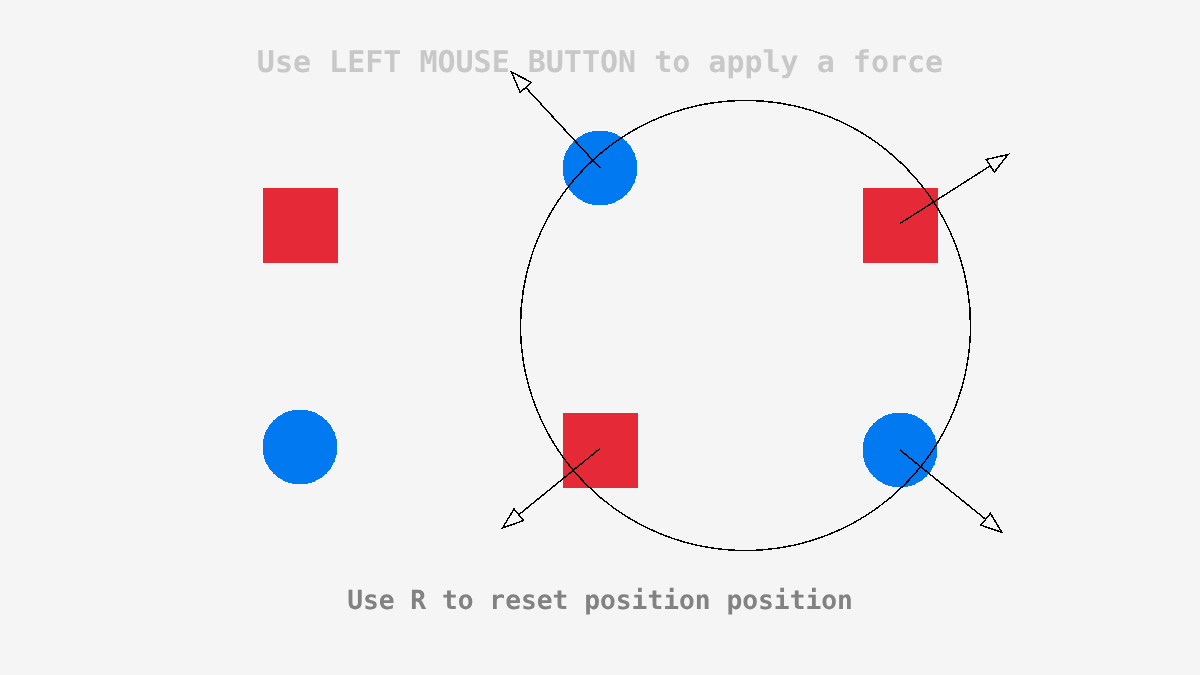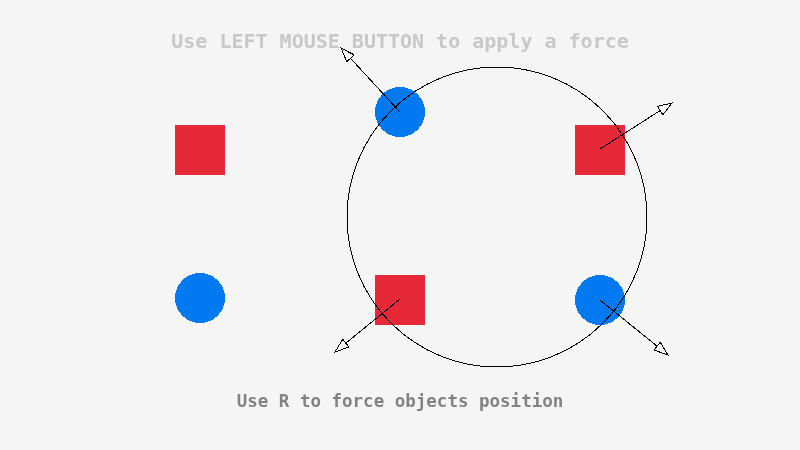--- a/index.html
+++ b/index.html
@@ -59,14 +59,14 @@
       <line x1="600" y1="149" x2="660.20225236263" y2="110.53744987943081" stroke="#000000" stroke-width="1"></line>
       <polygon points="672,103 662.894198748141,114.75093117849151 657.5103059771191,106.3239685803701" fill="none" stroke="#000000" stroke-width="1"></polygon>
       <line x1="400" y1="299" x2="345.8502616292853" y2="343.15286359458275" stroke="#000000" stroke-width="1"></line>
       <polygon points="335,352 342.69057005592197,339.2777701555523 349.0099532026486,347.02795703361323" fill="none" stroke="#000000" stroke-width="1"></polygon>
       <line x1="600" y1="300" x2="657.1148449916642" y2="346.1958305079637" stroke="#000000" stroke-width="1"></line>
       <polygon points="668,355 653.9704987445084,350.0833858680836 660.25919123882,342.3082751478438" fill="none" stroke="#000000" stroke-width="1"></polygon>
     </svg>
 
   <div class="hint hint-top" style="color: rgb(200, 200, 200);">Use LEFT MOUSE BUTTON to apply a force</div>
 
-  <div class="hint hint-bottom" style="color: rgb(130, 130, 130);">Use R to force objects position</div>
+  <div class="hint hint-bottom" style="color: rgb(130, 130, 130);">Use R to reset position position</div>
 </div>
 
 </body></html>

